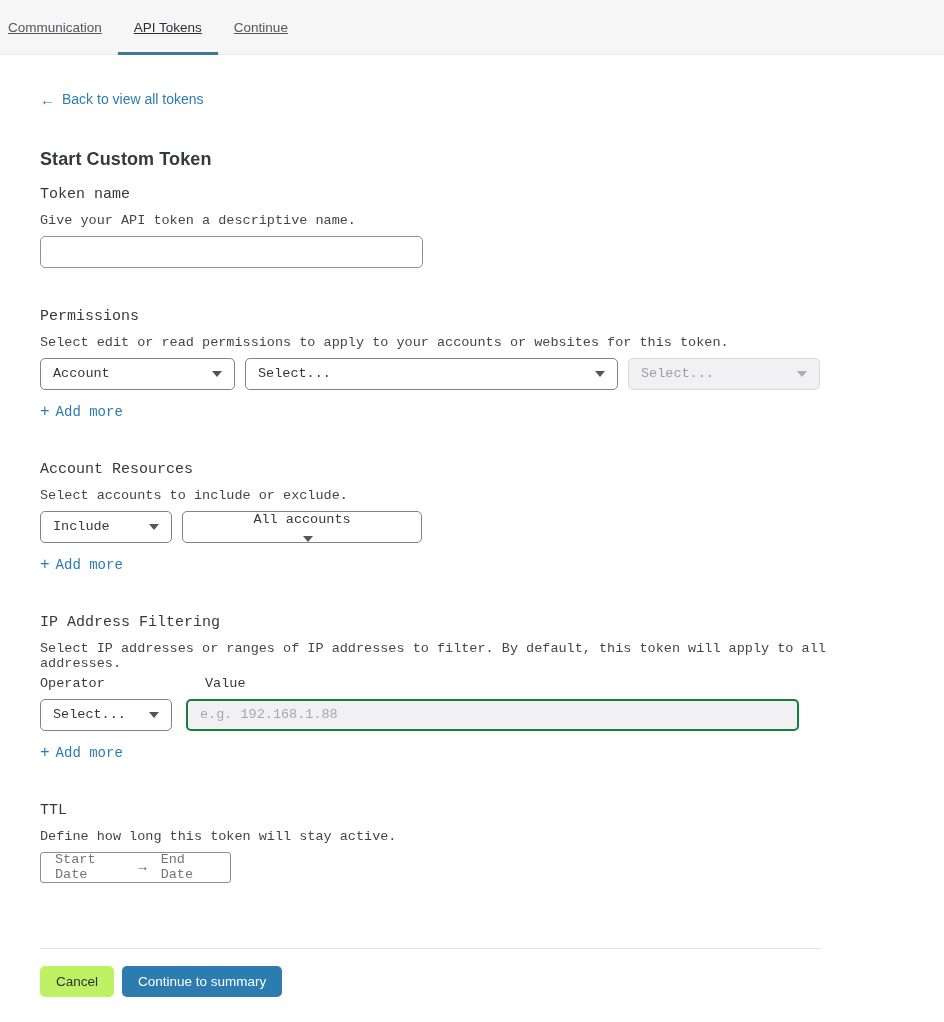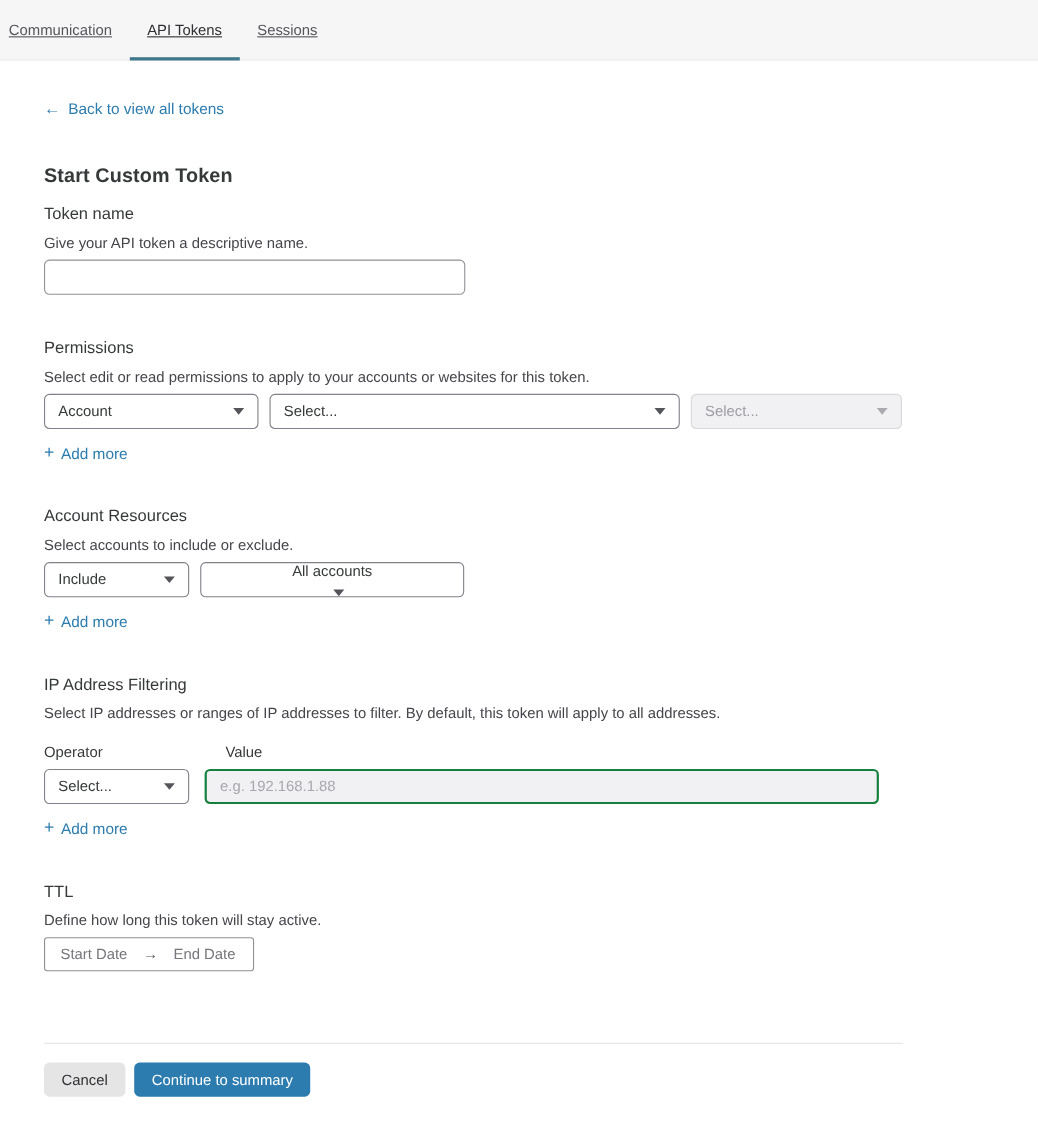--- a/index.html
+++ b/index.html
@@ -58,21 +58,21 @@
   .back-link .arrow { font-size: 15px; line-height: 1; }
 
   h1.page-title {
     margin: 40px 0 0 0;
     font-size: 18px;
     font-weight: 700;
     color: #36393a;
     letter-spacing: 0.1px;
   }
 
-  .section { margin-top: 40px; }
+  .section { margin-top: 40px; font-family: Liberation Mono, monospace; }
   .section.tight { margin-top: 16px; }
   .section h2 {
     margin: 0;
     font-size: 15px;
     font-weight: 400;
     color: #36393a;
   }
   .section .desc {
     margin: 10px 0 0 0;
     font-size: 13.5px;
@@ -138,21 +138,21 @@
     margin-top: 14px;
     display: inline-flex;
     align-items: center;
     gap: 6px;
     color: #2c7cb0;
     font-size: 14px;
     cursor: pointer;
   }
   .add-more .plus { font-size: 16px; line-height: 1; }
 
-  .field-labels { display: flex; margin-top: 20px; }
+  .field-labels { display: flex; margin-top: 5px; }
   .field-label { font-size: 13.5px; color: #36393a; }
   .field-label.op { width: 165px; }
 
   .value-input {
     width: 613px;
     height: 32px;
     border: 2px solid #15803d;
     border-radius: 5px;
     background: #f1f1f3;
     padding: 0 12px;
@@ -191,35 +191,35 @@
     height: 31px;
     padding: 0 16px;
     border: none;
     border-radius: 5px;
     font-size: 13.5px;
     font-family: inherit;
     cursor: pointer;
     display: inline-flex;
     align-items: center;
   }
-  .btn-cancel { background: #e5e5e5; color: #303136; }
+  .btn-cancel { background: #bef264; color: #303136; }
   .btn-primary { background: #2c7cb0; color: #ffffff; }
 </style>
 </head>
 <body>
 
 <nav class="tabbar">
   <div class="tab first">
     <span>Communication</span>
   </div>
   <div class="tab active">
     <span>API Tokens</span>
   </div>
   <div class="tab">
-    <span>Sessions</span>
+    <span>Continue</span>
   </div>
 </nav>
 
 <div class="content">
 
   
   <a class="back-link">
     <span class="arrow">←</span>
     <span>Back to view all tokens</span>
   </a>

